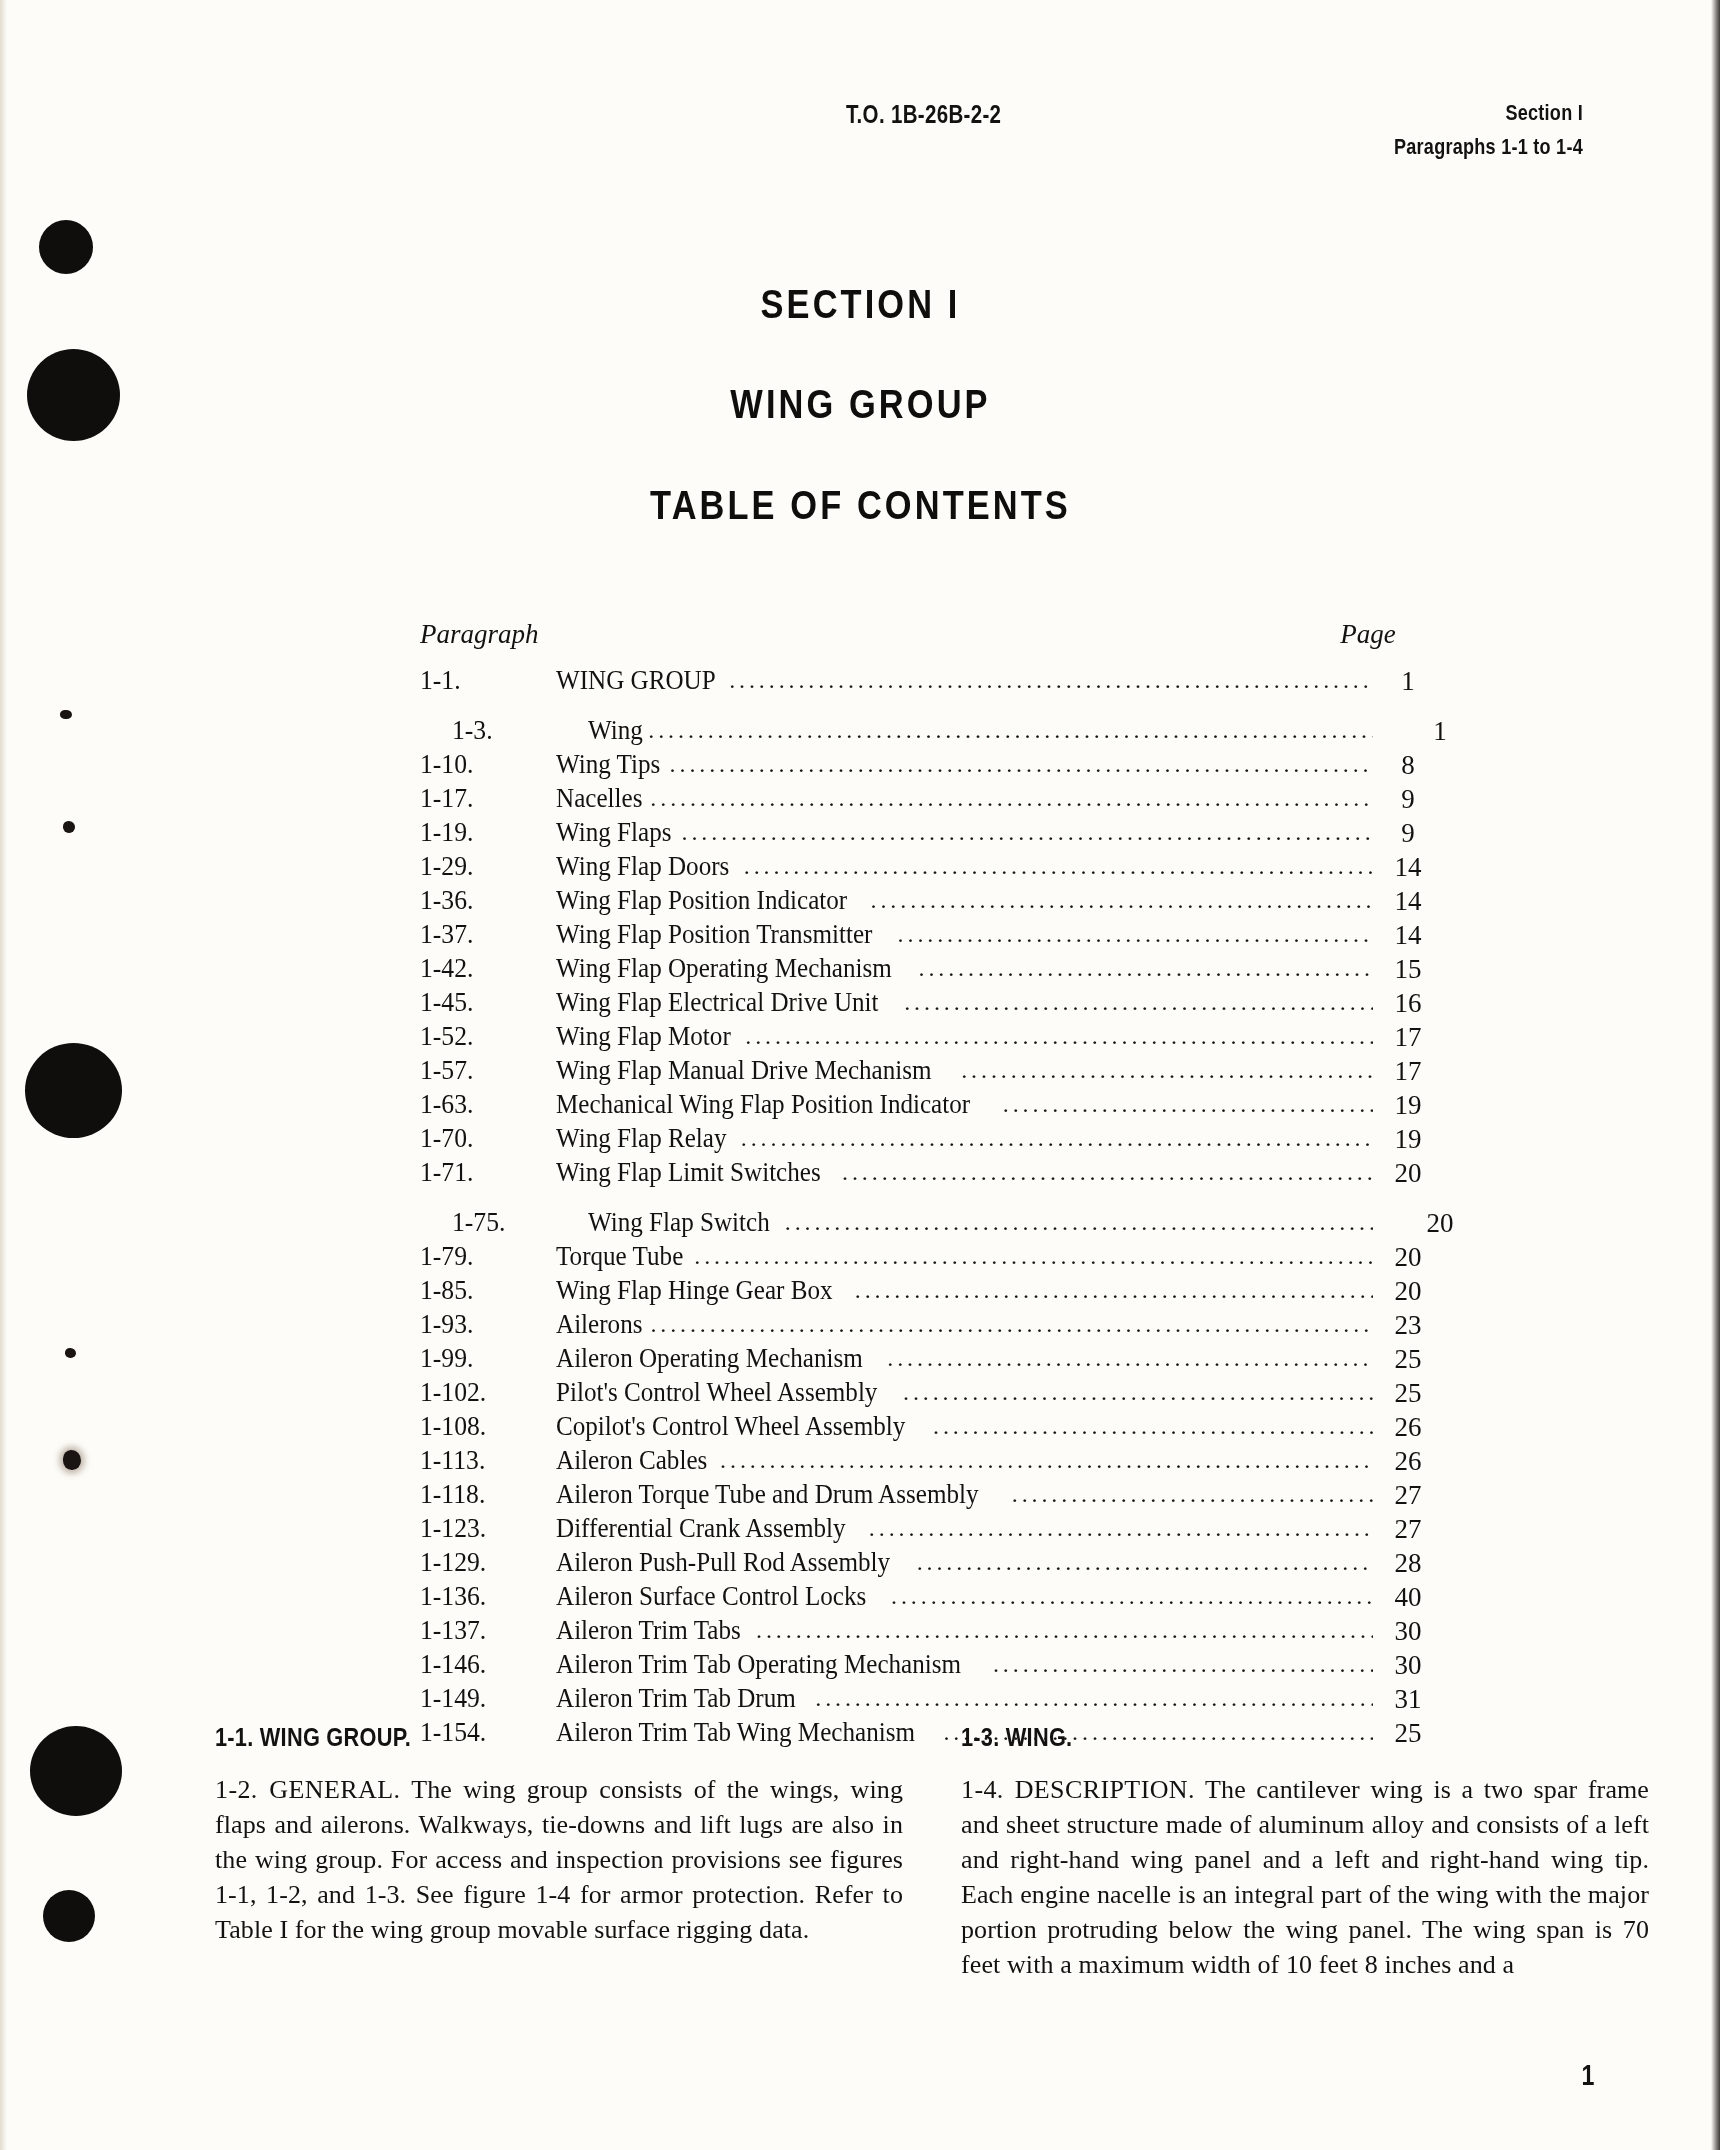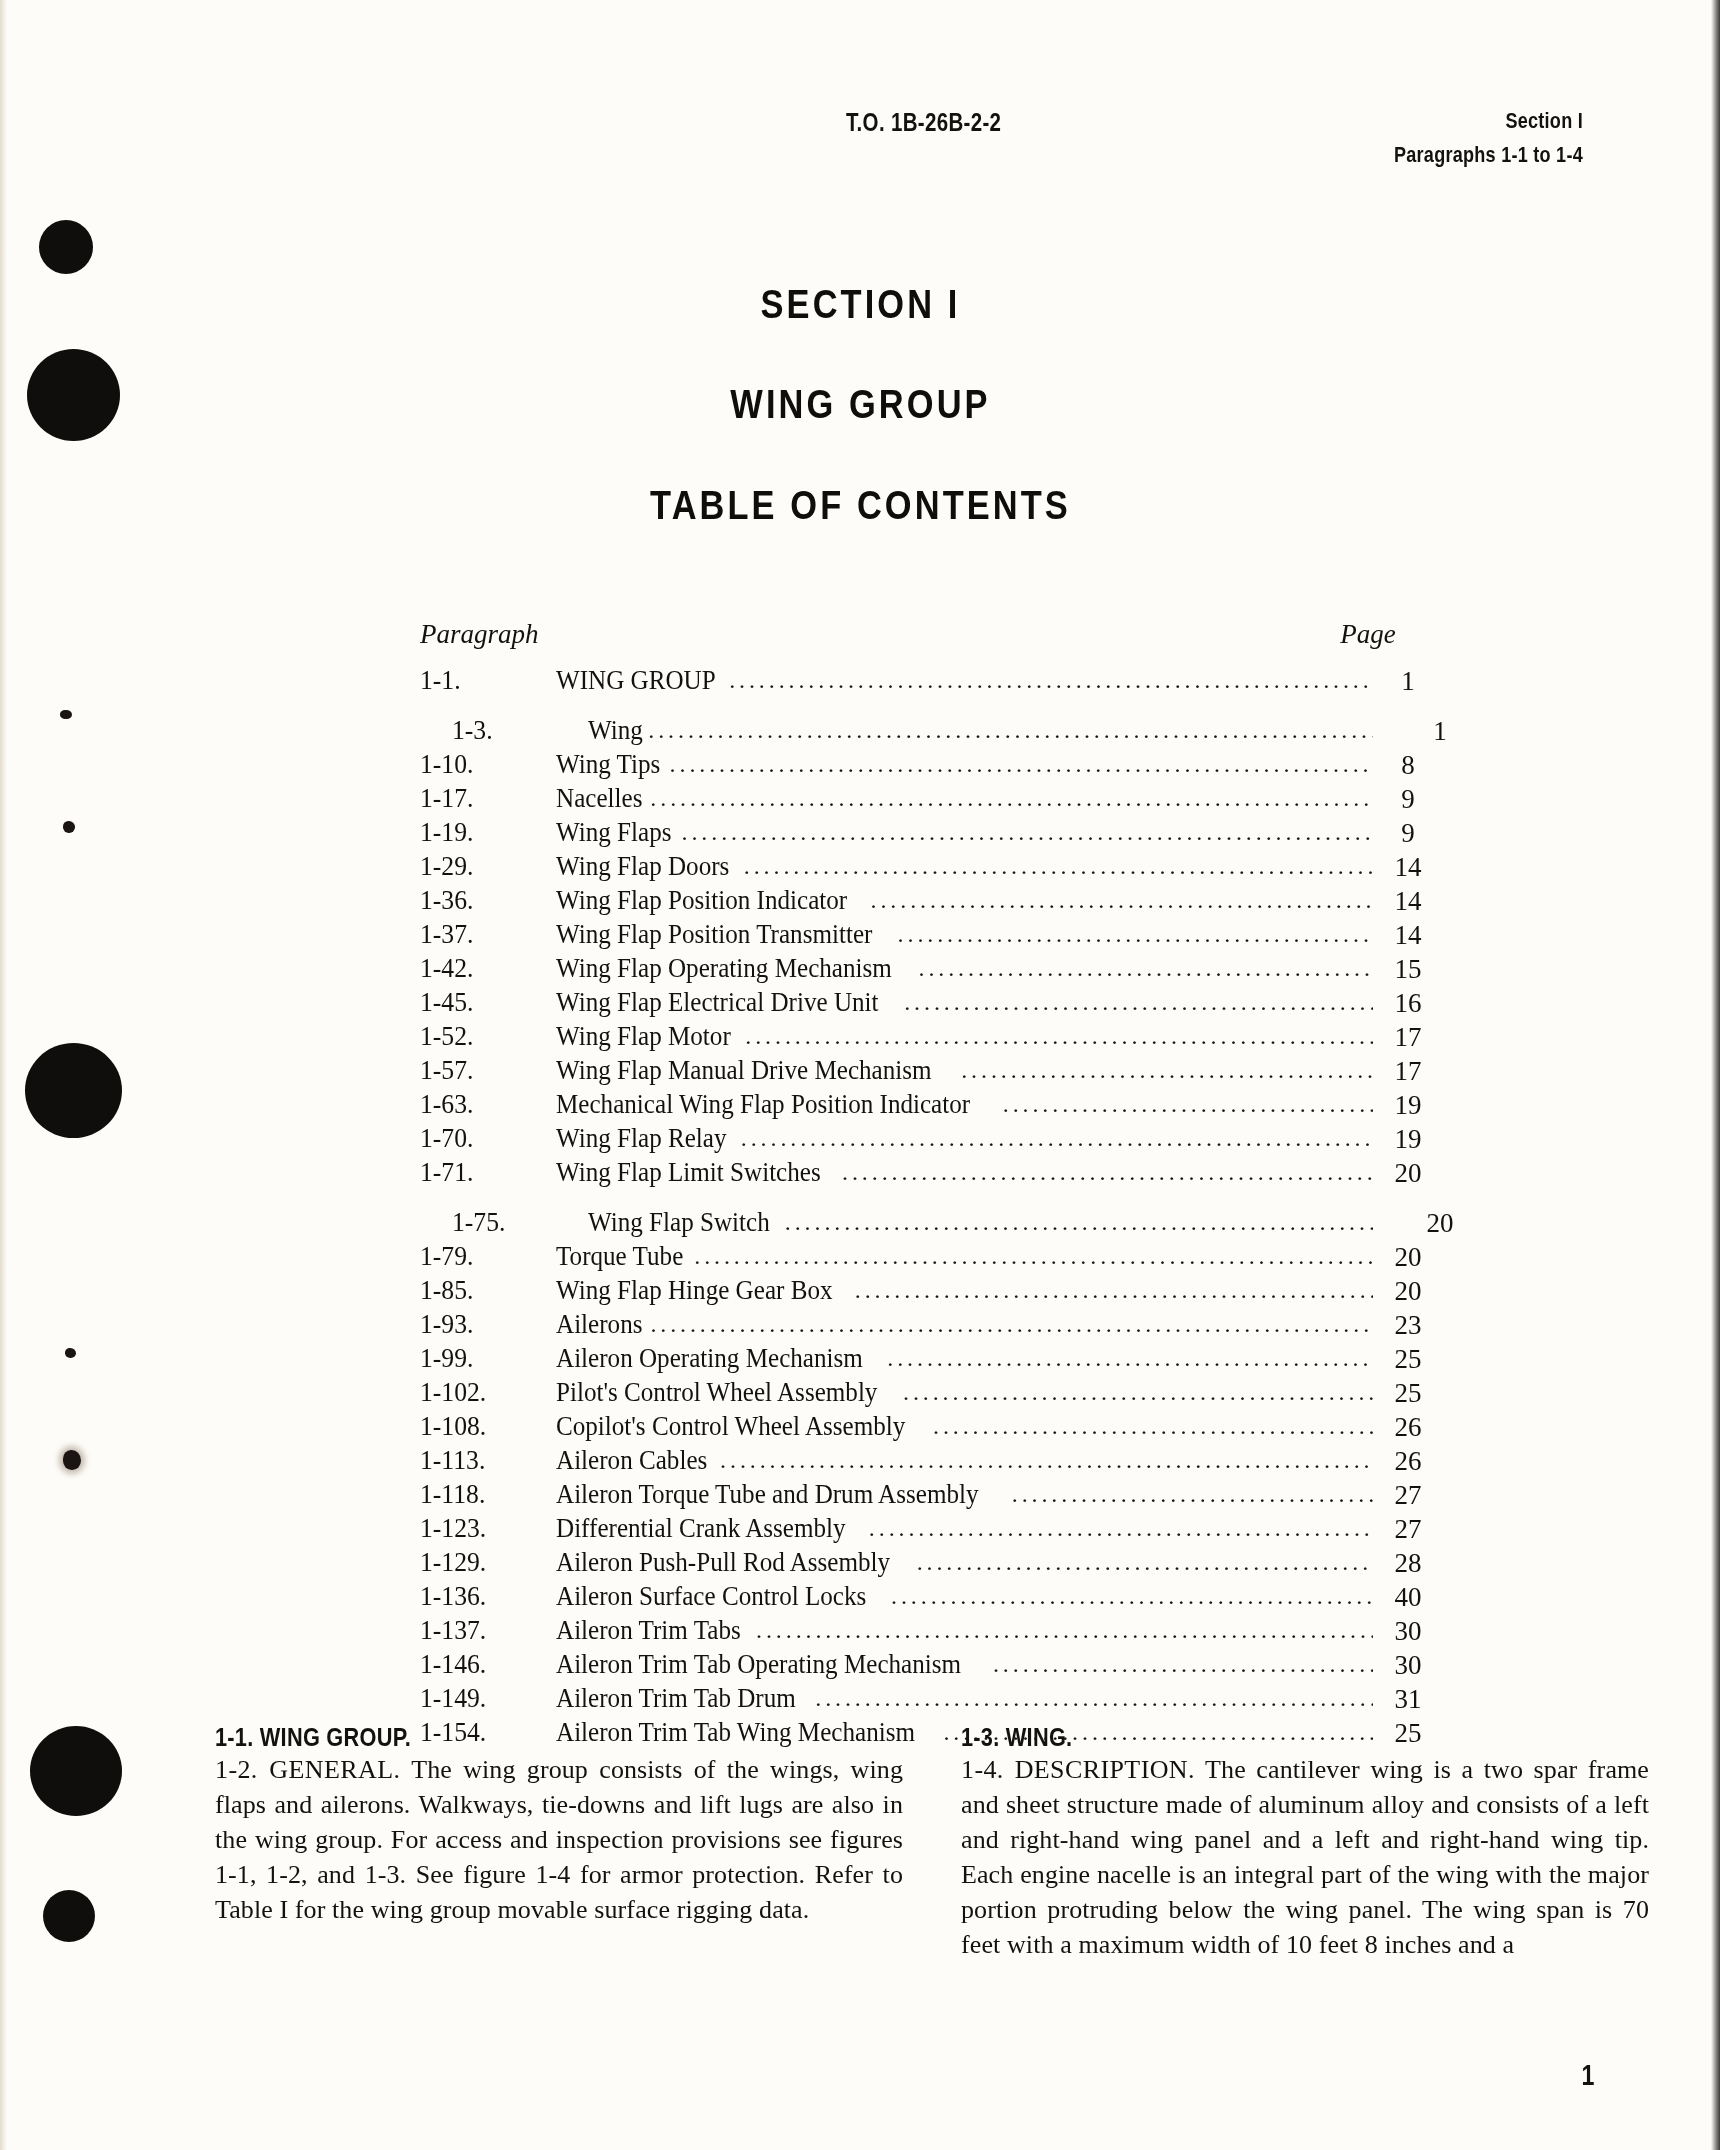--- a/index.html
+++ b/index.html
@@ -48,21 +48,20 @@
     box-shadow: 0 0 6.5px 3.6px rgba(96,70,44,0.38);
   }
 
   
   .hdr {
     position: absolute;
     top: 93px;
     left: 0;
     width: 1721px;
     height: 93px;
-    margin-top: 8px;
   }
   .hdr-doc {
     position: absolute;
     left: 846px;
     top: 7.2px;
     font-family: "Liberation Sans", "DejaVu Sans", sans-serif;
     font-weight: bold;
     font-size: 25px;
     letter-spacing: 0.4px;
     transform: scaleX(0.82);
@@ -195,20 +194,21 @@
   .para-head {
     font-family: "Liberation Sans", "DejaVu Sans", sans-serif;
     font-weight: bold;
     font-size: 25px;
     letter-spacing: 0.3px;
     transform: scaleX(0.87);
     transform-origin: left center;
     white-space: nowrap;
   }
   .para-body {
+    margin-top: 20px;
     font-size: 26px;
     line-height: 35px;
     text-align: justify;
     text-justify: inter-word;
     letter-spacing: 0.1px;
   }
   .para-body .lead {
     font-family: "Liberation Serif", "DejaVu Serif", serif;
     letter-spacing: 0.4px;
   }

